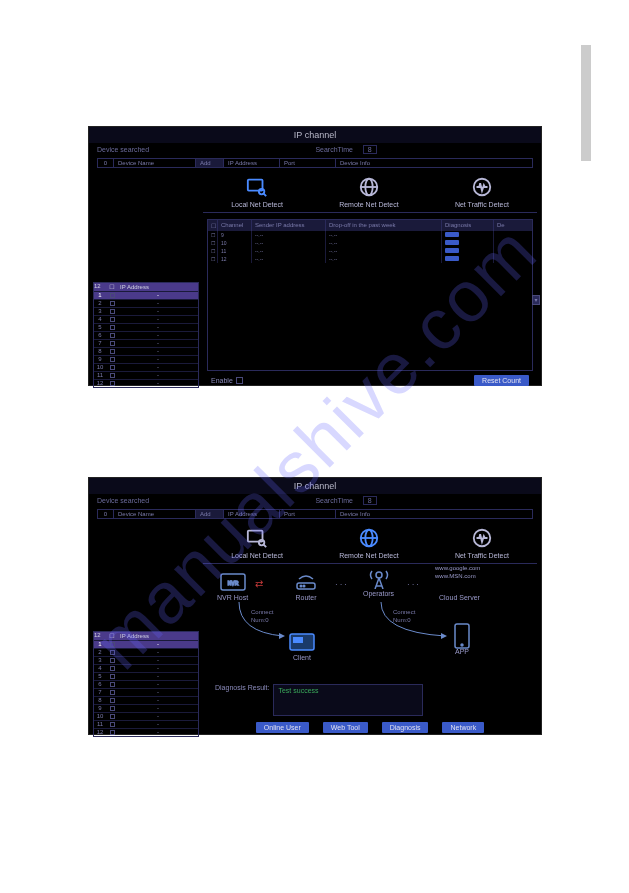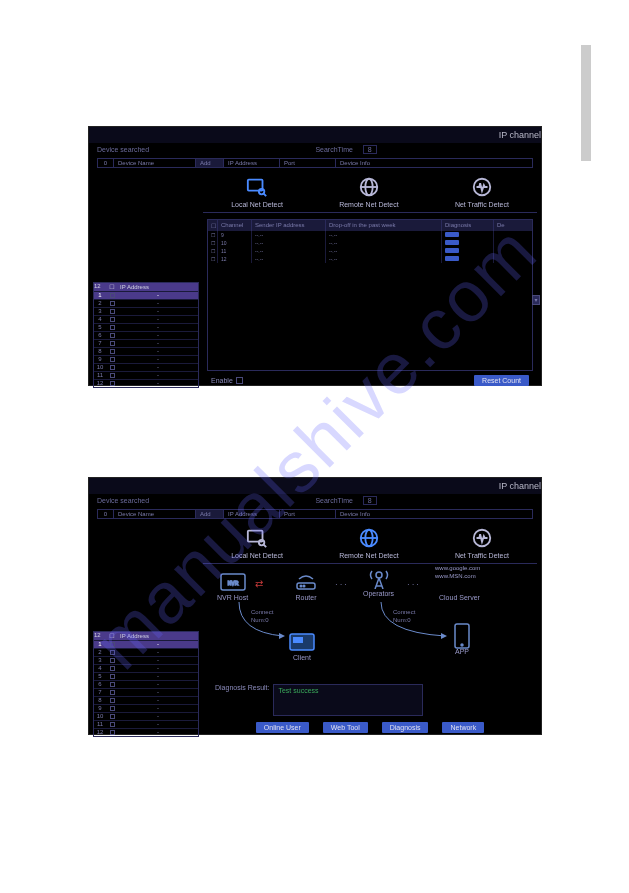--- a/index.html
+++ b/index.html
@@ -33,21 +33,21 @@
 }
 .screenshot {
   position: absolute;
   background: #000;
   border: 1px solid #222;
 }
 .screenshot.one { left: 88px; top: 126px; width: 454px; height: 260px; }
 .screenshot.two { left: 88px; top: 477px; width: 454px; height: 258px; }
 
 .title-bar {
-  text-align: right;
+  text-align: center;
   color: #b8b8c8;
   font-size: 9px;
   padding: 3px 0;
   background: #0a0a1a;
 }
 .top-row {
   display: flex;
   align-items: center;
   padding: 2px 8px;
   color: #6a6a9a;

